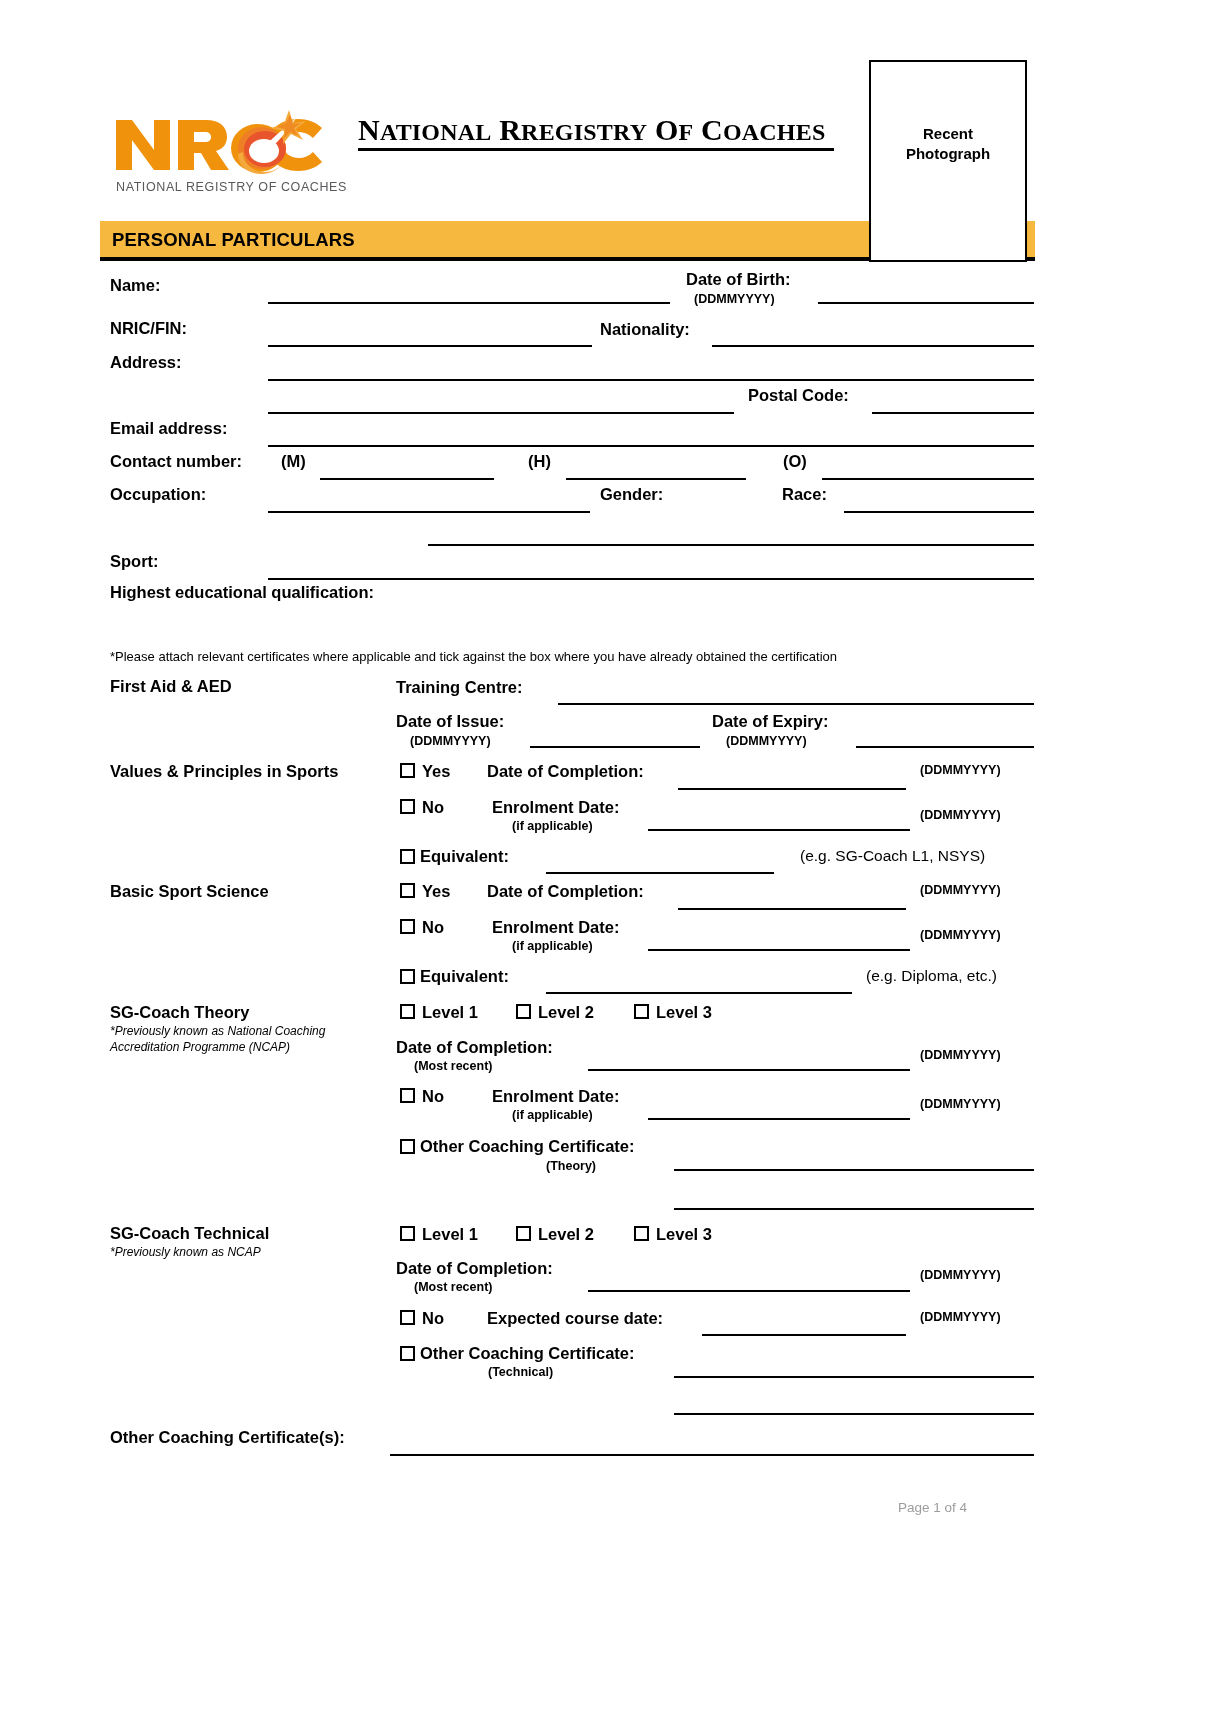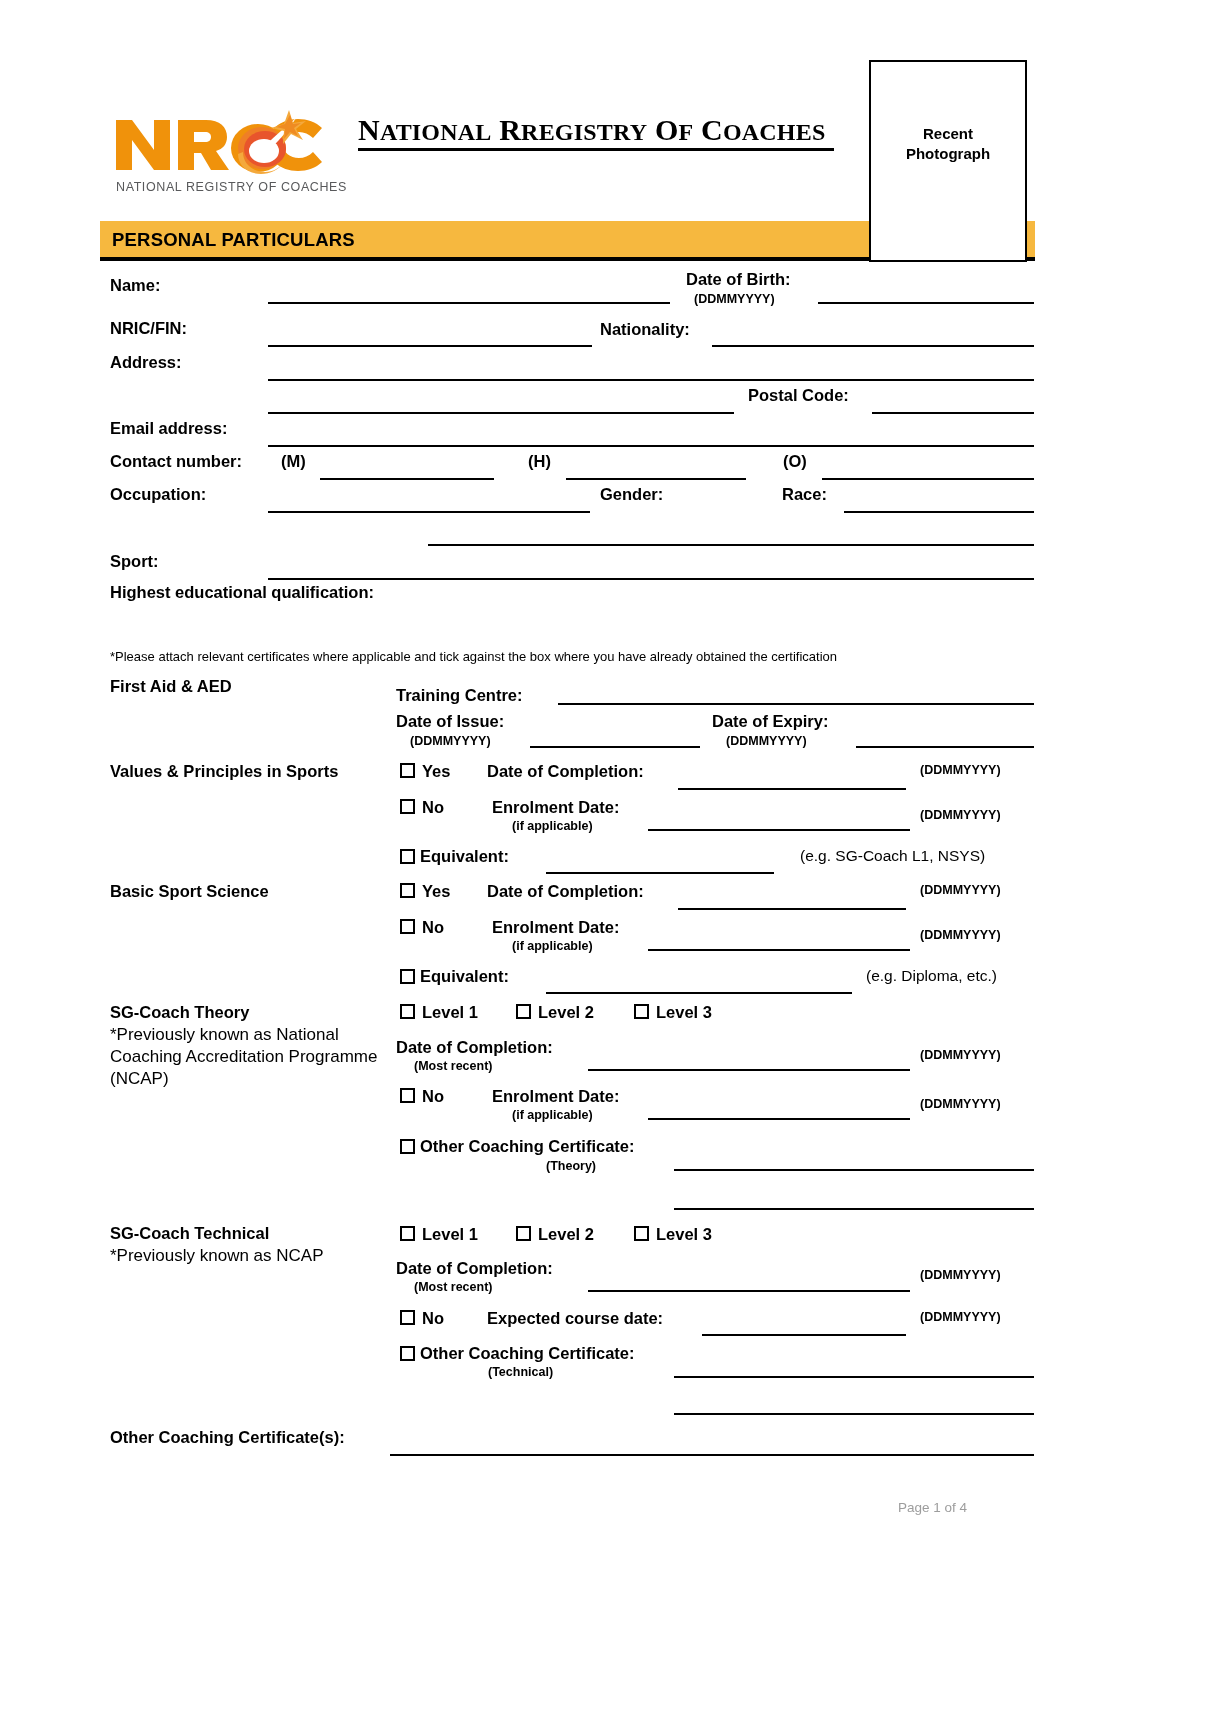--- a/index.html
+++ b/index.html
@@ -137,21 +137,22 @@
   }
   .lbl-reg {
     font-size: 15.5px;
     font-weight: normal;
   }
   .note {
     font-size: 13px;
     font-weight: normal;
   }
   .ital {
-    font-size: 17px;
+    font-size: 12px;
+    font-style: italic;
     font-weight: normal;
     line-height: 1.3;
     white-space: normal;
   }
   .footer-pg {
     position: absolute;
     font-size: 13.5px;
     color: #9d9d9d;
     white-space: nowrap;
   }
@@ -265,21 +266,21 @@
   <div class="t lbl" style="left:110px; top:548px;margin-top:35px;">Highest educational qualification:</div>
   <div class="line" style="left:428px; top:544px; width:606px;"></div>
 
   <div class="t lbl" style="left:110px; top:552px;">Sport:</div>
   <div class="line" style="left:268px; top:578px; width:766px;"></div>
 
 
   <div class="t note" style="left:110px; top:649px;">*Please attach relevant certificates where applicable and tick against the box where you have already obtained the certification</div>
 
   <div class="t lbl" style="left:110px; top:677px;">First Aid &amp; AED</div>
-  <div class="t lbl" style="left:396px; top:678px;margin-top:8px;">Training Centre:</div>
+  <div class="t lbl" style="left:396px; top:678px;">Training Centre:</div>
   <div class="line" style="left:558px; top:703px; width:476px;"></div>
 
   <div class="t lbl" style="left:396px; top:712px;">Date of Issue:</div>
   <div class="t lbl-sm" style="left:410px; top:734px;">(DDMMYYYY)</div>
   <div class="line" style="left:530px; top:746px; width:170px;"></div>
 
   <div class="t lbl" style="left:712px; top:712px;">Date of Expiry:</div>
   <div class="t lbl-sm" style="left:726px; top:734px;">(DDMMYYYY)</div>
   <div class="line" style="left:856px; top:746px; width:178px;"></div>
 

